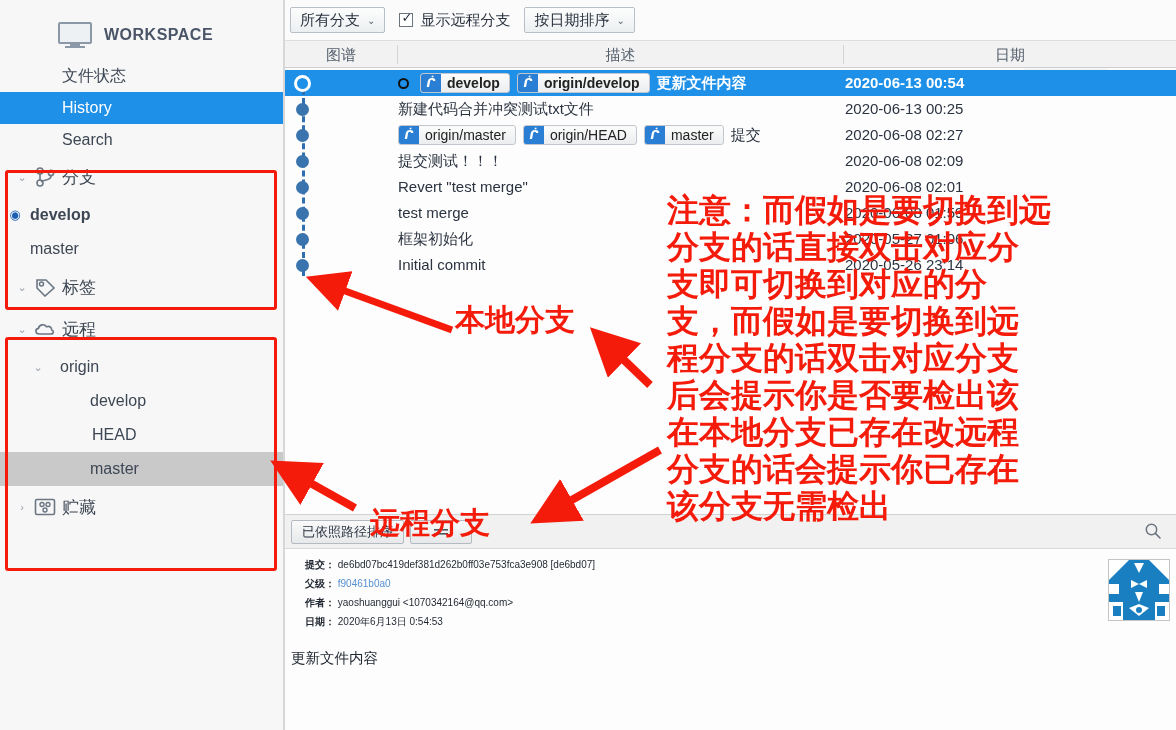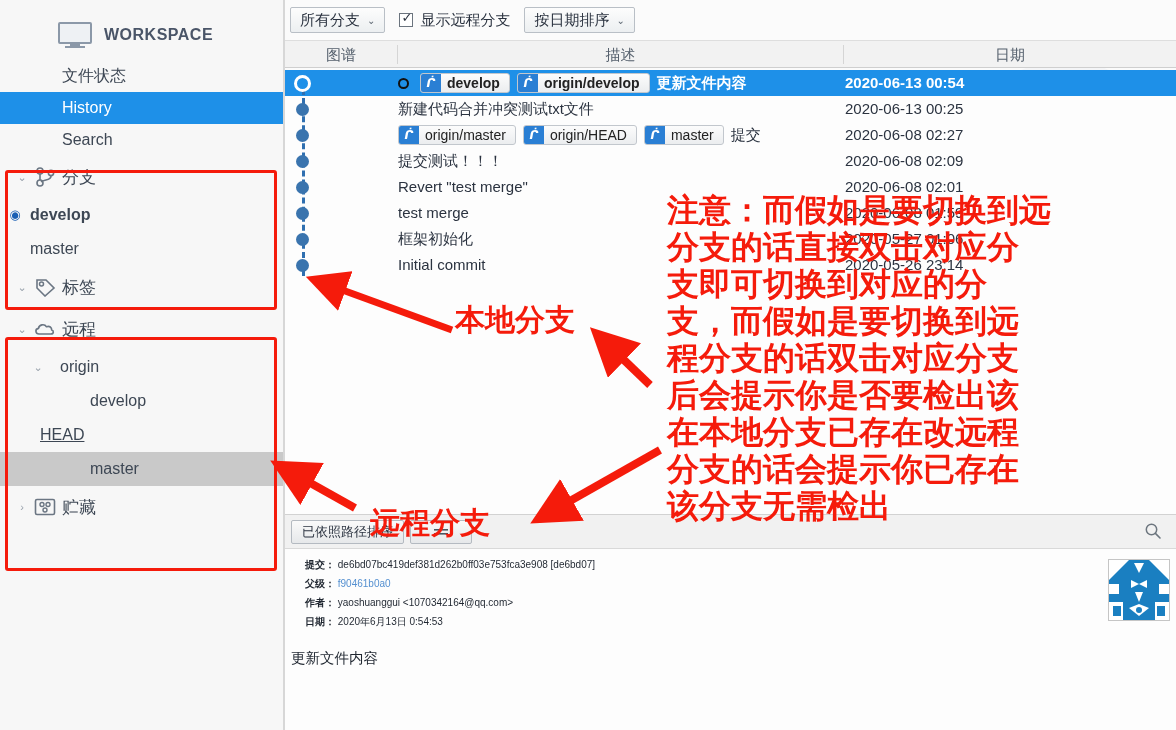--- a/index.html
+++ b/index.html
@@ -187,21 +187,21 @@
       </span>
       <span class="g-label">远程</span>
     </div>
     <div class="tree-item" style="padding-left:30px;">
       <span class="chev">⌄</span>
       <span style="padding-left:14px;">origin</span>
     </div>
     <div class="tree-item" style="padding-left:90px;">
       <span>develop</span>
     </div>
-    <div class="tree-item" style="padding-left:40px;text-decoration:underline;">
+    <div class="tree-item" style="padding-left:92px;">
       <span>HEAD</span>
     </div>
     <div class="tree-item hl" style="padding-left:90px;">
       <span>master</span>
     </div>
   </div>
 
   <div class="group">
     <div class="group-head">
       <span class="chev">›</span>

